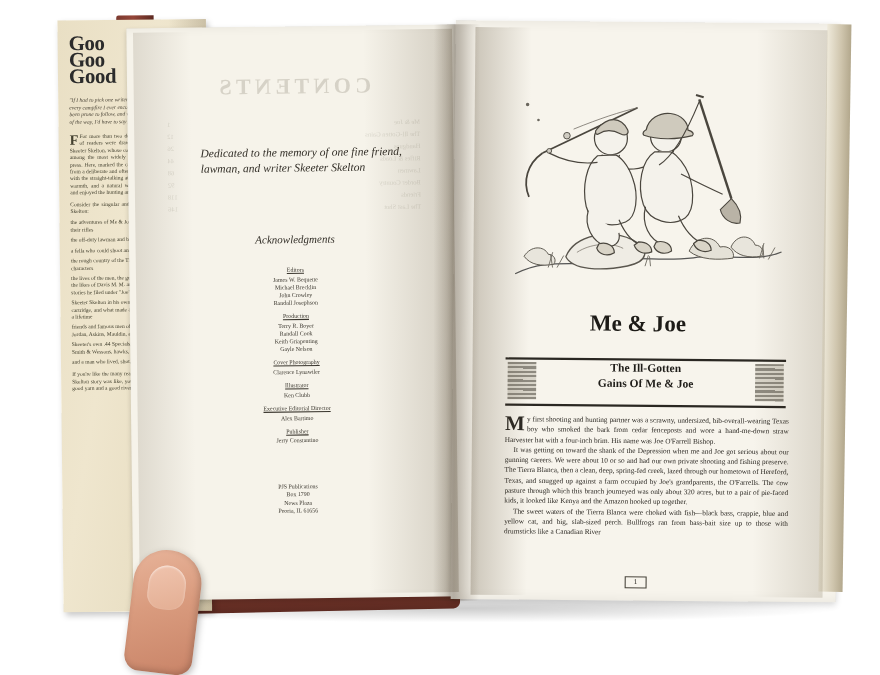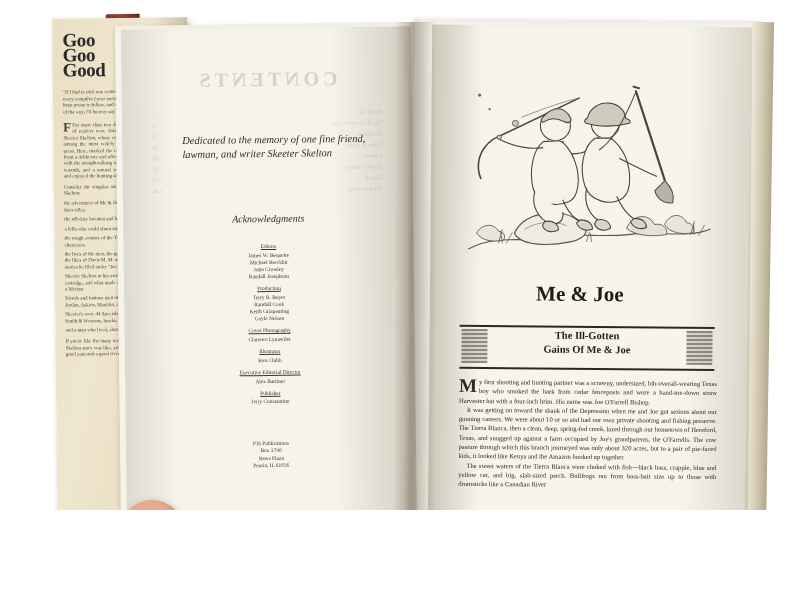--- a/index.html
+++ b/index.html
@@ -1,17 +1,17 @@
 <!DOCTYPE html>
 <html><head>
 <meta charset="utf-8">
 <style>
   html,body{margin:0;padding:0;background:#ffffff;}
   body{width:800px;height:614px;overflow:hidden;font-family:"Liberation Serif",serif;}
-  #scene{position:relative;width:800px;height:510px;background:#fdfdfd;overflow:hidden;}
+  #scene{position:relative;width:800px;height:614px;background:#fdfdfd;overflow:hidden;}
 
   
   .bg-table{position:absolute;left:0;top:0;width:800px;height:614px;background:#ffffff;}
 
   
   .jacket{position:absolute;left:55px;top:18px;width:135px;height:538px;
           background:linear-gradient(100deg,#e9dfc4 0%,#efe6ce 40%,#e3d8ba 100%);
           transform:rotate(-0.6deg);
           box-shadow:2px 3px 6px rgba(0,0,0,.22);}
   .jacket-inner{position:absolute;inset:0;padding:14px 10px;box-sizing:border-box;overflow:hidden;}

